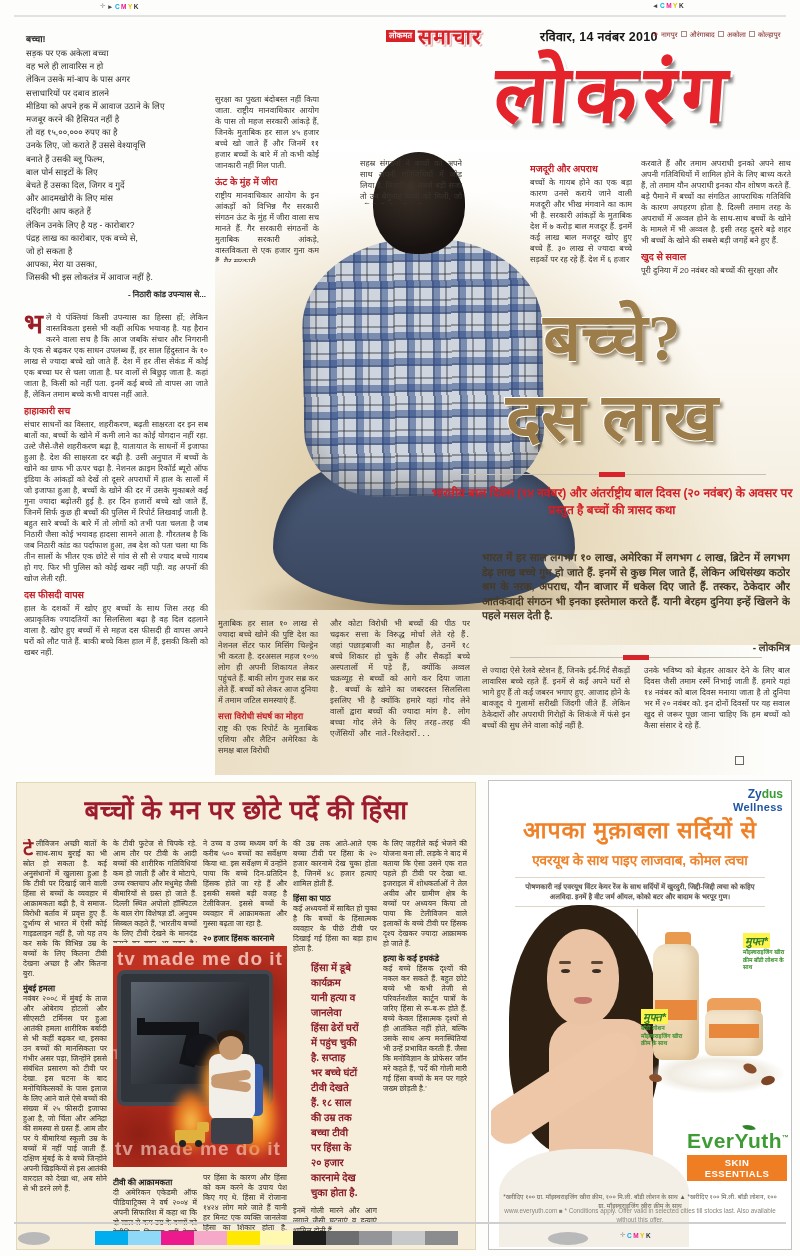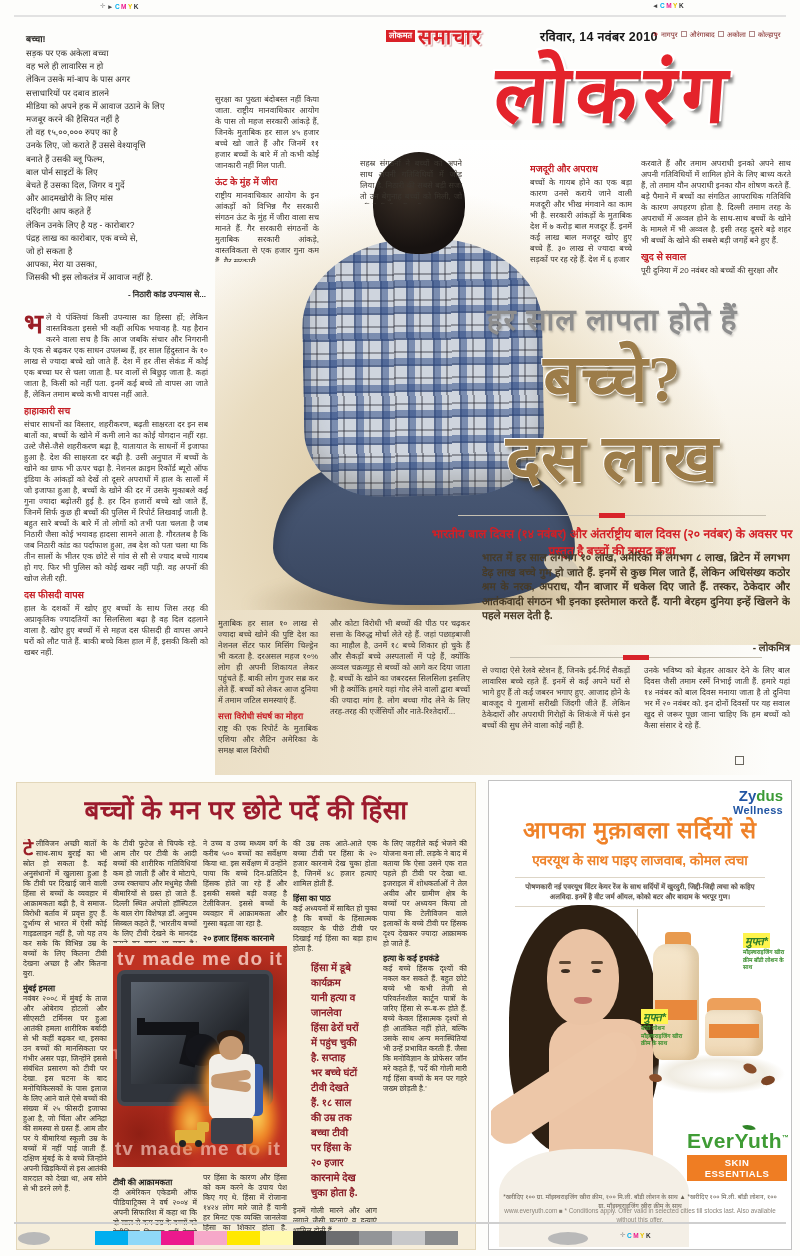--- a/index.html
+++ b/index.html
@@ -76,21 +76,21 @@
   .kid-head{position:absolute;background:#c79a72;border-radius:50%;}
   .kid-hair{position:absolute;background:#2a1d14;border-radius:50% 50% 40% 40%;}
   .kid-body{position:absolute;background:#f2efe9;border-radius:9px;}
   .kid-arm{position:absolute;background:#c79a72;border-radius:6px;}
   .kid-short{position:absolute;background:#3d4049;border-radius:4px;}
   .kid-pack{position:absolute;background:#3b5ea8;border-radius:5px;}
   .truck{position:absolute;background:#e0b13c;border-radius:2px;}
   .wheel{position:absolute;background:#222;border-radius:50%;}
   
   #ad{background:#ffffff;border:1px solid #c2c2c2;}
-  .zy1{font-size:15px;font-weight:900;}
+  .zy1{font-size:12px;font-weight:900;}
   .zy1 b{color:#2155a3;}  .zy1 i{color:#3a9a35;font-style:normal;}
   .zy2{font-size:11px;font-weight:900;color:#2155a3;letter-spacing:.3px;}
   .ad-head{font-size:23px;font-weight:900;color:#ef8229;text-align:center;letter-spacing:1px;}
   .ad-sub{font-size:13.5px;font-weight:bold;color:#ef8229;text-align:center;}
   .ad-body{font-size:7px;line-height:10px;color:#5c5349;text-align:center;font-weight:bold;}
   .hairline{background:#ddd5c6;height:1px;}
   .badge-t{font-size:11px;font-weight:900;font-style:italic;color:#2f7d2a;background:#fff44d;padding:0 2px;display:inline-block;}
   .badge-l{font-size:5.8px;line-height:7.5px;font-weight:bold;color:#3d8f2f;}
   .ey-logo{font-size:21px;font-weight:900;color:#3f9c35;letter-spacing:.5px;position:relative;}
   .ey-leaf{position:absolute;width:12px;height:7px;background:#2f8427;border-radius:0 100% 0 100%;top:-5px;left:56px;transform:rotate(-15deg);}
@@ -200,21 +200,20 @@
     <div class="sh">मजदूरी और अपराध</div>
     <div class="bd">बच्चों के गायब होने का एक बड़ा कारण उनसे कराये जाने वाली मजदूरी और भीख मंगवाने का काम भी है. सरकारी आंकड़ों के मुताबिक देश में ७ करोड़ बाल मजदूर हैं. इनमें कई लाख बाल मजदूर खोए हुए बच्चे हैं. ३० लाख से ज्यादा बच्चे सड़कों पर रह रहे हैं. देश में ६ हजार</div>
   </div>
   <div class="abs clip" style="left:641px;top:158px;width:150px;height:152px;">
     <div class="bd">करवाते हैं और तमाम अपराधी इनको अपने साथ अपनी गतिविधियों में शामिल होने के लिए बाध्य करते हैं, तो तमाम यौन अपराधी इनका यौन शोषण करते हैं. बड़े पैमाने में बच्चों का संगठित आपराधिक गतिविधि के कारण अपहरण होता है. दिल्ली तमाम तरह के अपराधों में अव्वल होने के साथ-साथ बच्चों के खोने के मामले में भी अव्वल है. इसी तरह दूसरे बड़े शहर भी बच्चों के खोने की सबसे बड़ी जगहें बने हुए हैं.</div>
     <div class="sh">खुद से सवाल</div>
     <div class="bd">पूरी दुनिया में 20 नवंबर को बच्चों की सुरक्षा और</div>
   </div>
 
   <div class="abs" style="left:428px;top:298px;width:368px;">
-    <div class="kicker">हर साल लापता होते हैं</div>
     <div class="gold">बच्चे?</div>
     <div class="gold">दस लाख</div>
     <div class="rule" style="margin:16px 30px 10px;">
         <i></i>
       </div>
     <div class="deck">भारतीय बाल दिवस (१४ नवंबर) और अंतर्राष्ट्रीय बाल दिवस (२० नवंबर) के अवसर पर प्रस्तुत है बच्चों की त्रासद कथा</div>
   </div>
 
   <div class="abs clip" style="left:482px;top:550px;width:308px;height:92px;">
     <div class="intro">भारत में हर साल लगभग १० लाख, अमेरिका में लगभग ८ लाख, ब्रिटेन में लगभग डेढ़ लाख बच्चे गुम हो जाते हैं. इनमें से कुछ मिल जाते हैं, लेकिन अधिसंख्य कठोर श्रम के नरक, अपराध, यौन बाजार में धकेल दिए जाते हैं. तस्कर, ठेकेदार और आतंकवादी संगठन भी इनका इस्तेमाल करते हैं. यानी बेरहम दुनिया इन्हें खिलने के पहले मसल देती है.</div>
@@ -222,21 +221,21 @@
   <div class="abs intro-by" style="left:482px;top:640px;width:308px;">- लोकमित्र</div>
   <div class="abs rule" style="left:510px;top:657px;width:252px;">
       <i></i>
     </div>
 
   <div class="abs clip" style="left:218px;top:618px;width:100px;height:152px;">
     <div class="bd">मुताबिक हर साल १० लाख से ज्यादा बच्चे खोने की पुष्टि देश का नेशनल सेंटर फार मिसिंग चिल्ड्रेन भी करता है. दरअसल महज १०% लोग ही अपनी शिकायत लेकर पहुंचते हैं. बाकी लोग गुजर सब्र कर लेते हैं. बच्चों को लेकर आज दुनिया में तमाम जटिल समस्याएं हैं.</div>
     <div class="sh" style="font-size:8.5px;">सत्ता विरोधी संघर्ष का मोहरा</div>
     <div class="bd">राष्ट्र की एक रिपोर्ट के मुताबिक एशिया और लैटिन अमेरिका के समक्ष बाल विरोधी</div>
   </div>
-  <div class="abs clip" style="left:330px;top:618px;width:140px;height:152px;">
+  <div class="abs clip" style="left:330px;top:618px;width:140px;height:152px;font-family:Liberation Mono, monospace;">
     <div class="bd">और कोटा विरोधी भी बच्चों की पीठ पर चढ़कर सत्ता के विरुद्ध मोर्चा लेते रहे हैं. जहां पछाड़बाजी का माहौल है, उनमें १८ बच्चे शिकार हो चुके हैं और सैकड़ों बच्चे अस्पतालों में पड़े हैं, क्योंकि अव्वल चक्रव्यूह से बच्चों को आगे कर दिया जाता है. बच्चों के खोने का जबरदस्त सिलसिला इसलिए भी है क्योंकि हमारे यहां गोद लेने वालों द्वारा बच्चों की ज्यादा मांग है. लोग बच्चा गोद लेने के लिए तरह-तरह की एजेंसियों और नाते-रिश्तेदारों...</div>
   </div>
   <div class="abs clip" style="left:482px;top:665px;width:148px;height:106px;">
     <div class="bd">से ज्यादा ऐसे रेलवे स्टेशन हैं, जिनके इर्द-गिर्द सैकड़ों लावारिस बच्चे रहते हैं. इनमें से कई अपने घरों से भागे हुए हैं तो कई जबरन भगाए हुए. आजाद होने के बावजूद ये गुलामों सरीखी जिंदगी जीते हैं. लेकिन ठेकेदारों और अपराधी गिरोहों के शिकंजे में फंसे इन बच्चों की सुध लेने वाला कोई नहीं है.</div>
   </div>
   <div class="abs clip" style="left:644px;top:665px;width:146px;height:106px;">
     <div class="bd">उनके भविष्य को बेहतर आकार देने के लिए बाल दिवस जैसी तमाम रस्में निभाई जाती हैं. हमारे यहां १४ नवंबर को बाल दिवस मनाया जाता है तो दुनिया भर में २० नवंबर को. इन दोनों दिवसों पर यह सवाल खुद से जरूर पूछा जाना चाहिए कि हम बच्चों को कैसा संसार दे रहे हैं.</div>
   </div>
   <div class="abs endsq" style="left:735px;top:756px;"></div>
 

